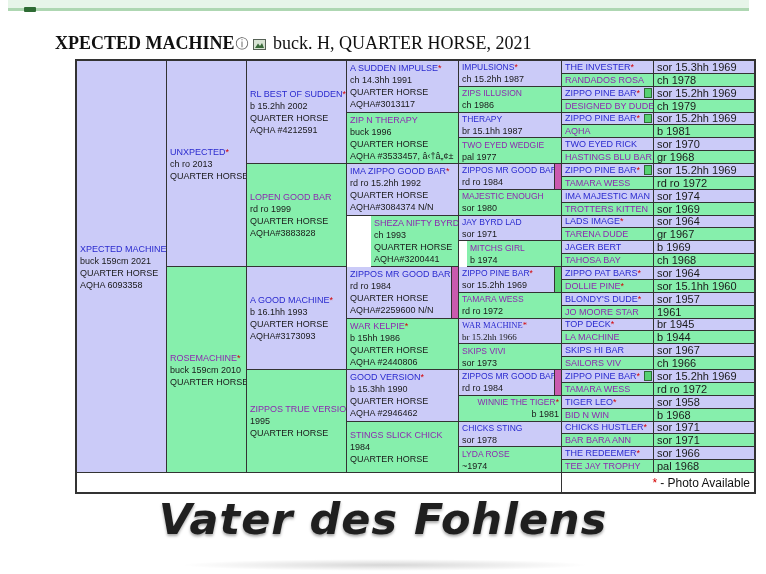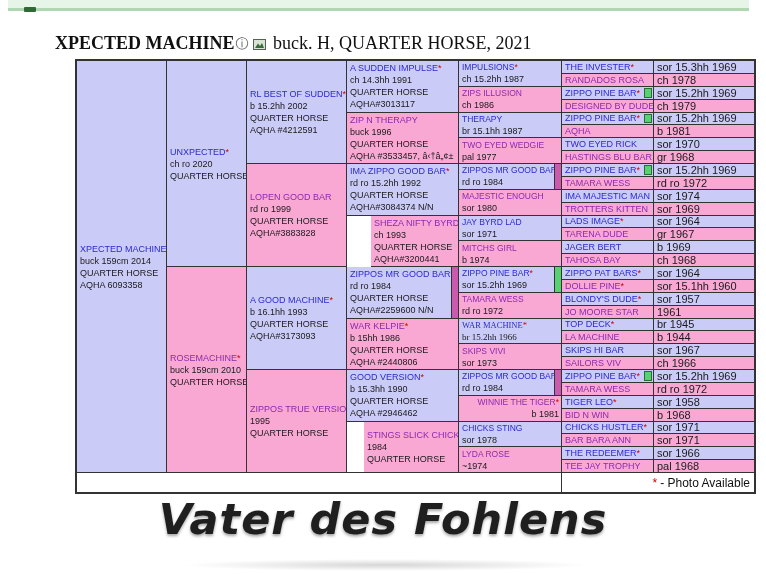--- a/index.html
+++ b/index.html
@@ -22,21 +22,21 @@
   
   .table{position:absolute;left:75px;top:59px;width:681px;border:2px solid #333;background:#fff}
   .grid{display:flex;height:411px}
   .col{display:flex;flex-direction:column;border-right:1px solid #333;min-width:0}
   .col:last-child{border-right:none}
   .c1{width:90px}.c2{width:80px}.c3{width:100px}.c4{width:112px}.c5{width:103px}.c6{flex:1}
   .cell{position:relative;border-bottom:1px solid #333;display:flex;flex-direction:column;
         justify-content:center;padding:1px 2px 1px 3px;overflow:hidden;min-height:0}
   .col .cell:last-child,.c6 .row:last-child{border-bottom:none}
   .sire{background:#cbcbf8}
-  .dam{background:#f9a8d4}
+  .dam{background:#86efac}
   .nm,.dt{font-size:9px;line-height:12px;white-space:nowrap}
   .c5 .nm{font-size:8.5px}
   .link{cursor:pointer}
   .sire .link{color:#2a2ace}
   .dam .link{color:#8c2ab0}
   .star{color:#d40000}
   .dt{color:#1a1a1a}
   .dupbar{position:absolute;right:0;top:-1px;bottom:-1px;width:7px;border-left:1px solid #333}
   .dup-magenta{background:#ca5aae}
   .dup-green{background:#57d273}
@@ -79,29 +79,29 @@
         <path d="M2 9 L5 4.5 L7 7 L9 4 L11 9 Z" fill="#3a6b3a"></path>
       </svg></span>
   <span>buck. H, QUARTER HORSE, 2021</span>
 </div>
 
 <div class="table">
   <div class="grid">
       <div class="col c1">
         <div class="cell sire" style="flex: 32 1 0px;">
           <div class="nm"><span class="link">XPECTED MACHINE</span></div>
-          <div class="dt">buck 159cm 2014</div>
+          <div class="dt">buck 159cm 2021</div>
           <div class="dt">QUARTER HORSE</div>
           <div class="dt">AQHA 6093358</div>
         </div>
       </div>
       <div class="col c2">
         <div class="cell sire" style="flex: 16 1 0px;">
           <div class="nm"><span class="link">UNXPECTED</span><span class="star">*</span></div>
-          <div class="dt">ch ro 2020</div>
+          <div class="dt">ch ro 2013</div>
           <div class="dt">QUARTER HORSE</div>
         </div>
         <div class="cell dam" style="flex: 16 1 0px;">
           <div class="nm"><span class="link">ROSEMACHINE</span><span class="star">*</span></div>
           <div class="dt">buck 159cm 2010</div>
           <div class="dt">QUARTER HORSE</div>
         </div>
       </div>
       <div class="col c3">
         <div class="cell sire" style="flex: 8 1 0px;">
@@ -165,21 +165,21 @@
           <div class="dt">b 15hh 1986</div>
           <div class="dt">QUARTER HORSE</div>
           <div class="dt">AQHA #2440806</div>
         </div>
         <div class="cell sire" style="flex: 4 1 0px;">
           <div class="nm"><span class="link">GOOD VERSION</span><span class="star">*</span></div>
           <div class="dt">b 15.3hh 1990</div>
           <div class="dt">QUARTER HORSE</div>
           <div class="dt">AQHA #2946462</div>
         </div>
-        <div class="cell dam" style="flex: 4 1 0px; margin-left: 17px;">
+        <div class="cell dam" style="flex: 4 1 0px;">
           <div class="nm"><span class="link">STINGS SLICK CHICK</span></div>
           <div class="dt">1984</div>
           <div class="dt">QUARTER HORSE</div>
         </div>
       </div>
       <div class="col c5">
         <div class="cell sire" style="flex: 2 1 0px;">
           <div class="nm"><span class="link">IMPULSIONS</span><span class="star">*</span></div>
           <div class="dt">ch 15.2hh 1987</div>
         </div>
@@ -201,21 +201,21 @@
           <span class="dupbar dup-magenta"></span>
         </div>
         <div class="cell dam" style="flex: 2 1 0px;">
           <div class="nm"><span class="link">MAJESTIC ENOUGH</span></div>
           <div class="dt">sor 1980</div>
         </div>
         <div class="cell sire" style="flex: 2 1 0px;">
           <div class="nm"><span class="link">JAY BYRD LAD</span></div>
           <div class="dt">sor 1971</div>
         </div>
-        <div class="cell dam" style="flex: 2 1 0px;">
+        <div class="cell dam" style="flex: 2 1 0px; margin-left: 8px;">
           <div class="nm"><span class="link">MITCHS GIRL</span></div>
           <div class="dt">b 1974</div>
         </div>
         <div class="cell sire" style="flex: 2 1 0px;">
           <div class="nm"><span class="link">ZIPPO PINE BAR</span><span class="star">*</span></div>
           <div class="dt">sor 15.2hh 1969</div>
           <span class="dupbar dup-green"></span>
         </div>
         <div class="cell dam" style="flex: 2 1 0px;">
           <div class="nm"><span class="link">TAMARA WESS</span></div>

